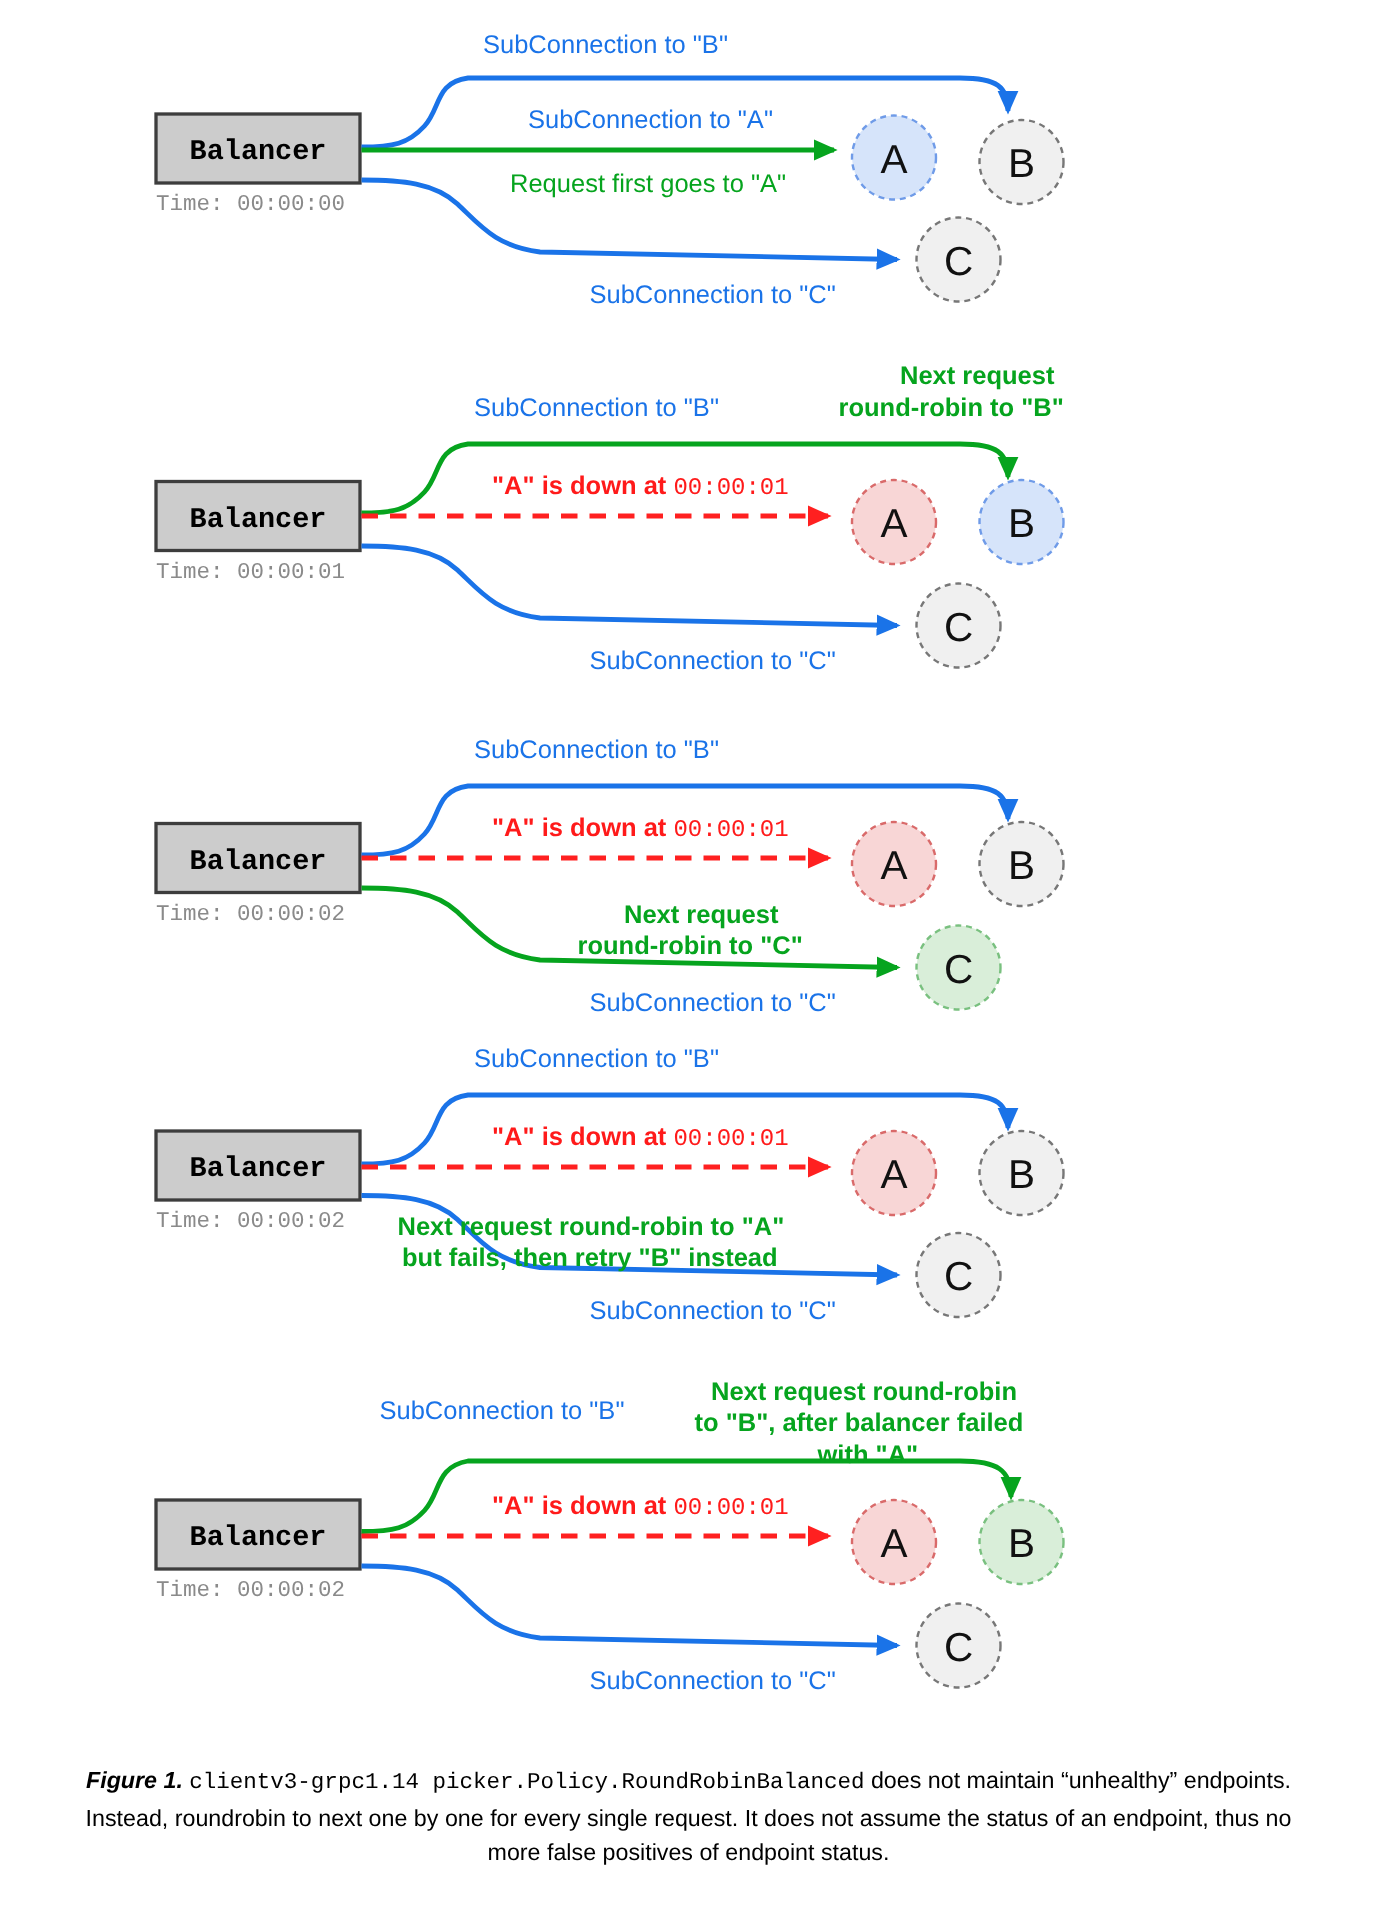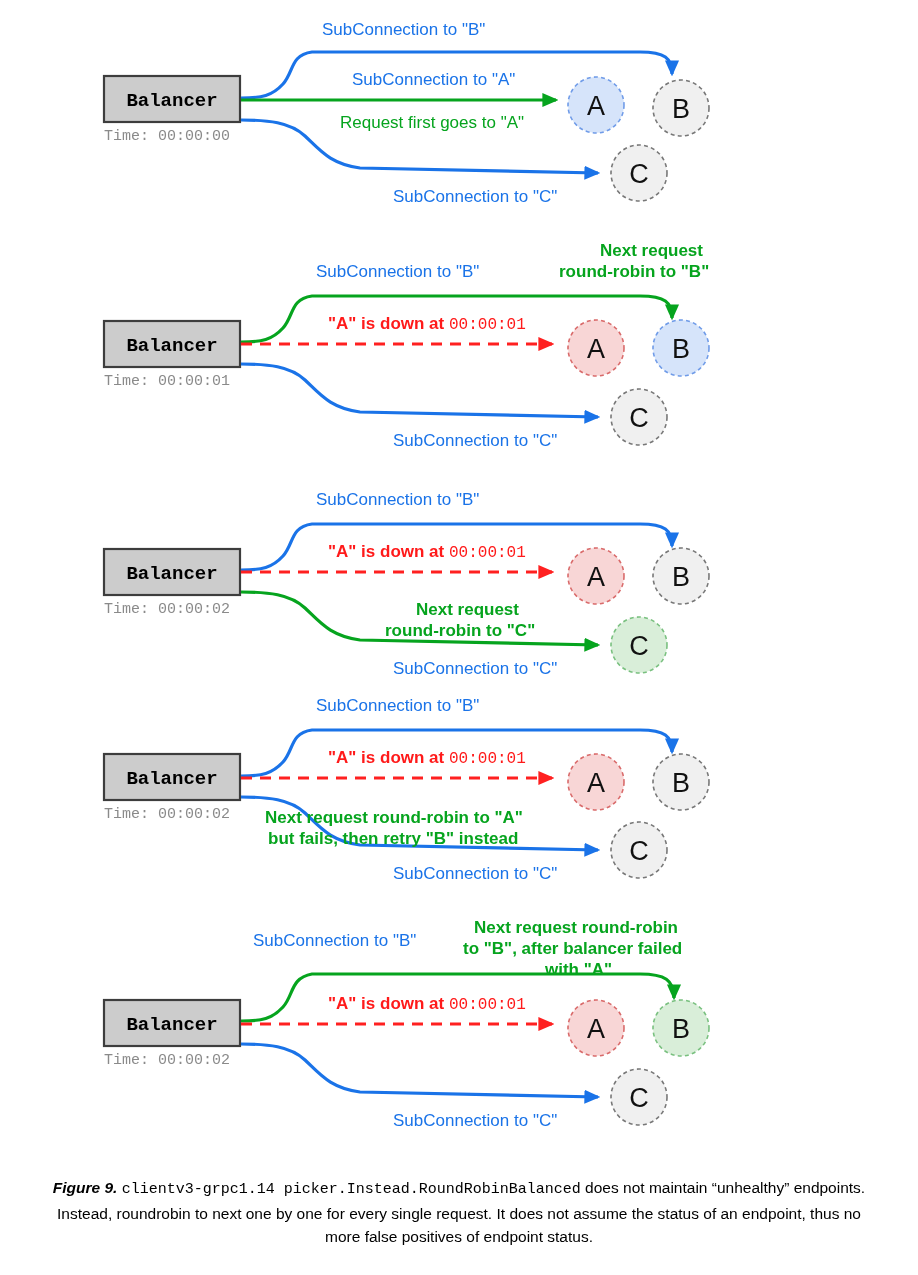--- a/index.html
+++ b/index.html
@@ -257,16 +257,16 @@
         <text class="node-letter" x="681" y="130">B</text>
       </g>
       <g>
         <circle class="node-circle" cx="639" cy="189" r="28" fill="#f0f0f0" stroke="#777777"></circle>
         <text class="node-letter" x="639" y="199">C</text>
       </g>
     </svg>
   </div>
 
   <div class="caption">
-    <span class="fignum">Figure 9.</span><span>&nbsp;</span><span class="mono">clientv3-grpc1.14 picker.Instead.RoundRobinBalanced</span><span> does not maintain “unhealthy” endpoints. Instead, roundrobin to next one by one for every single request. It does not assume the status of an endpoint, thus no more false positives of endpoint status.</span>
+    <span class="fignum">Figure 1.</span><span>&nbsp;</span><span class="mono">clientv3-grpc1.14 picker.Policy.RoundRobinBalanced</span><span> does not maintain “unhealthy” endpoints. Instead, roundrobin to next one by one for every single request. It does not assume the status of an endpoint, thus no more false positives of endpoint status.</span>
   </div>
 
 </div>
 
 </body></html>

